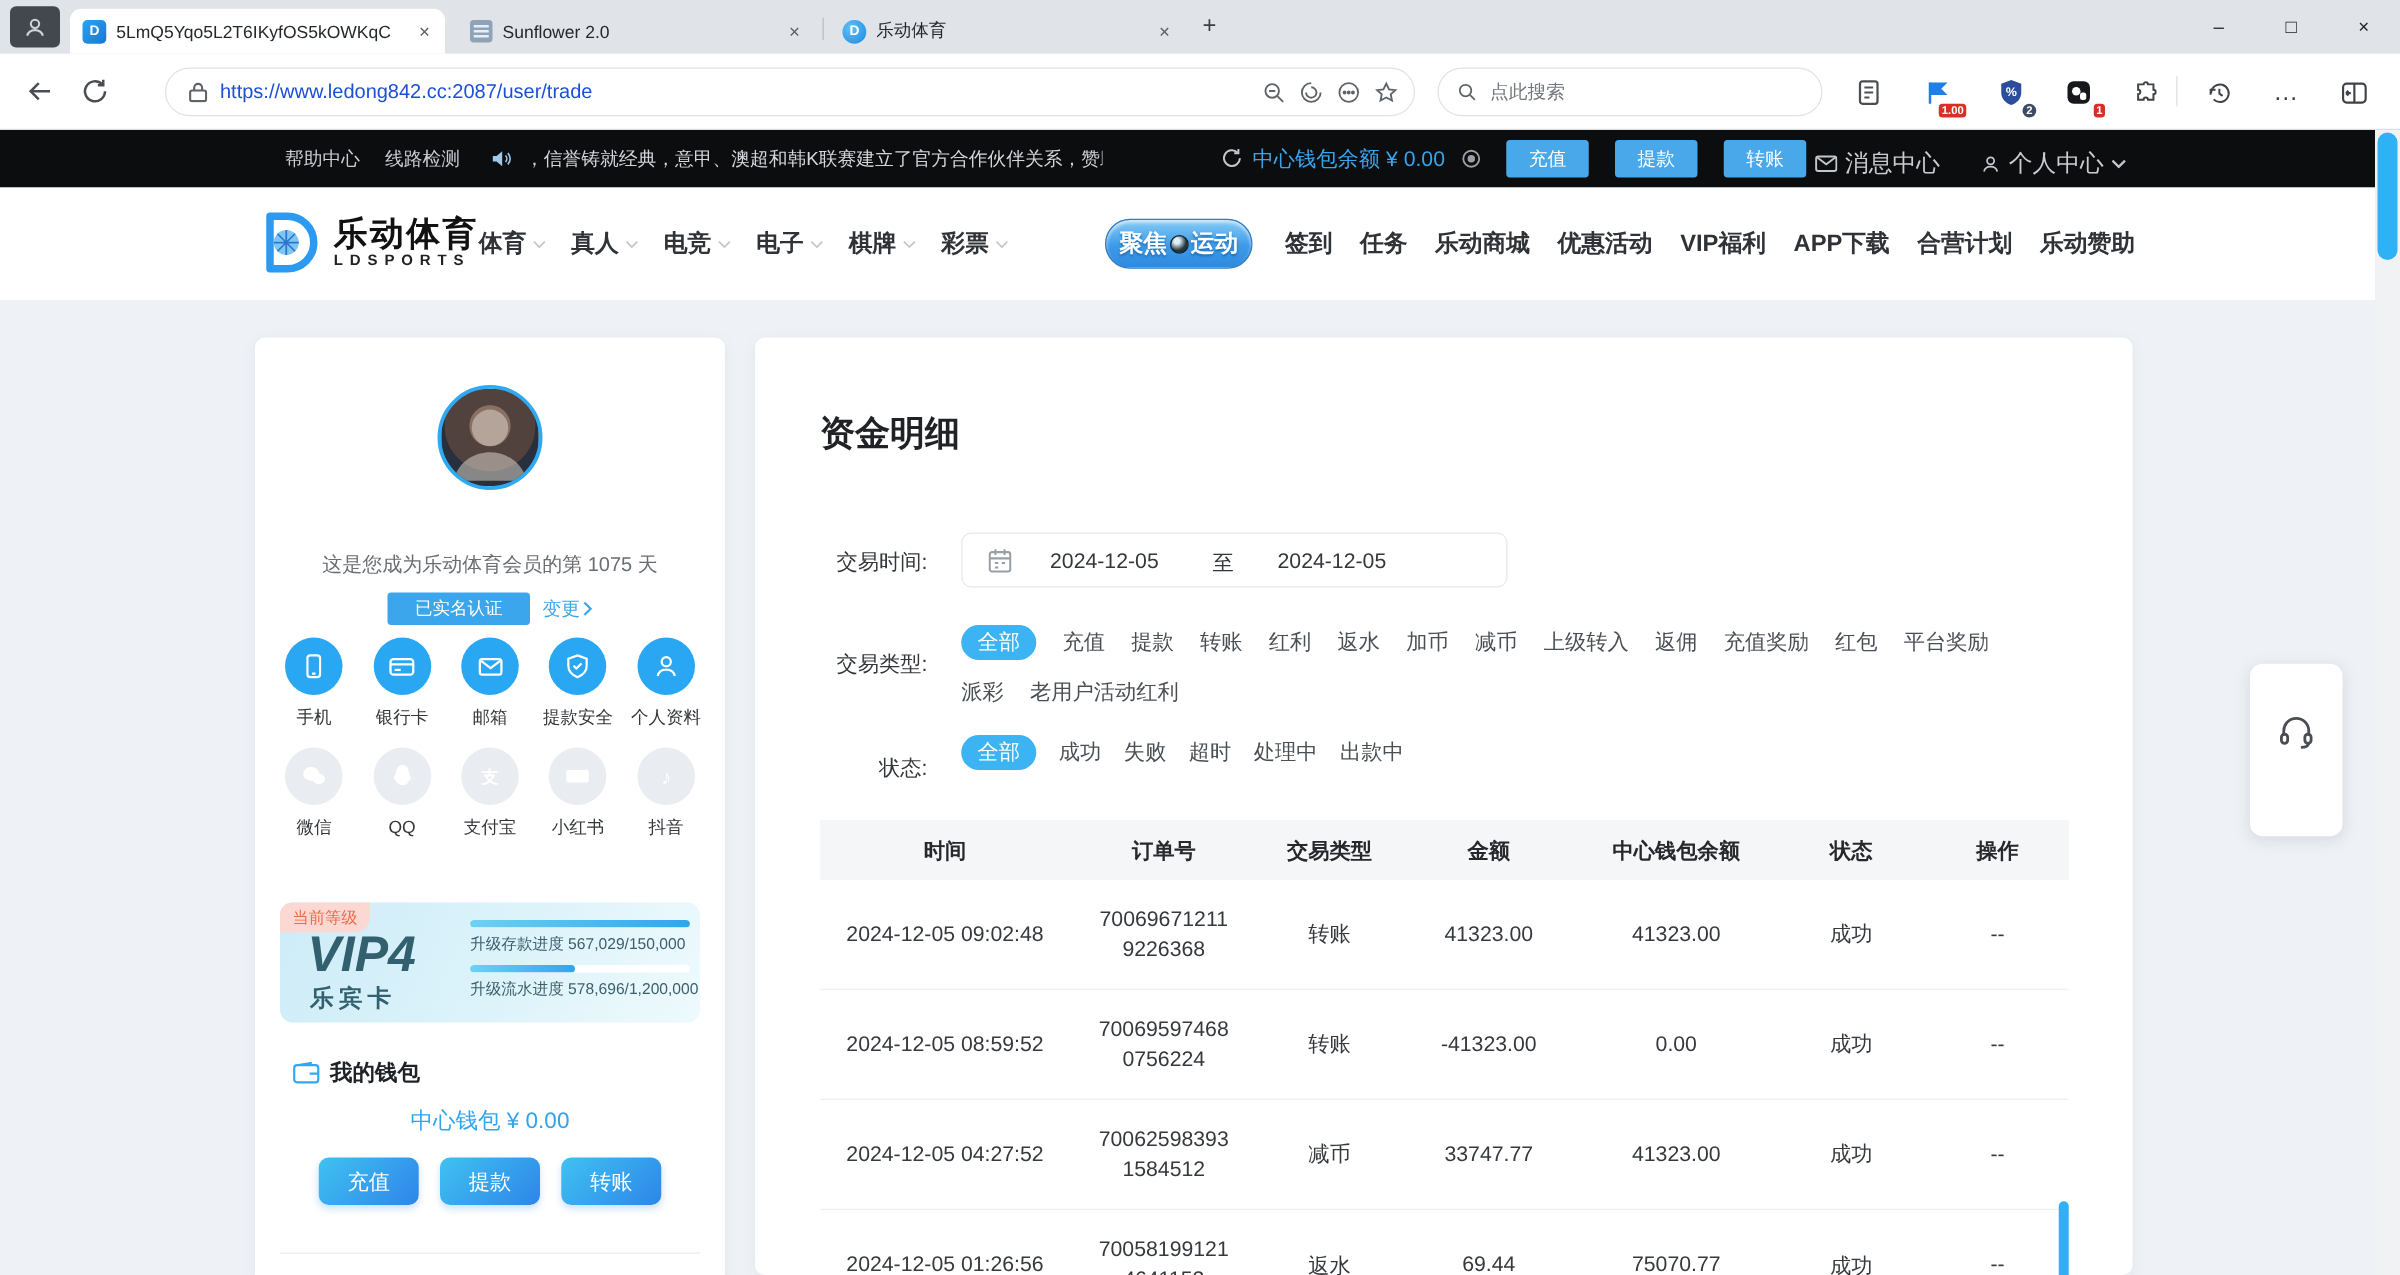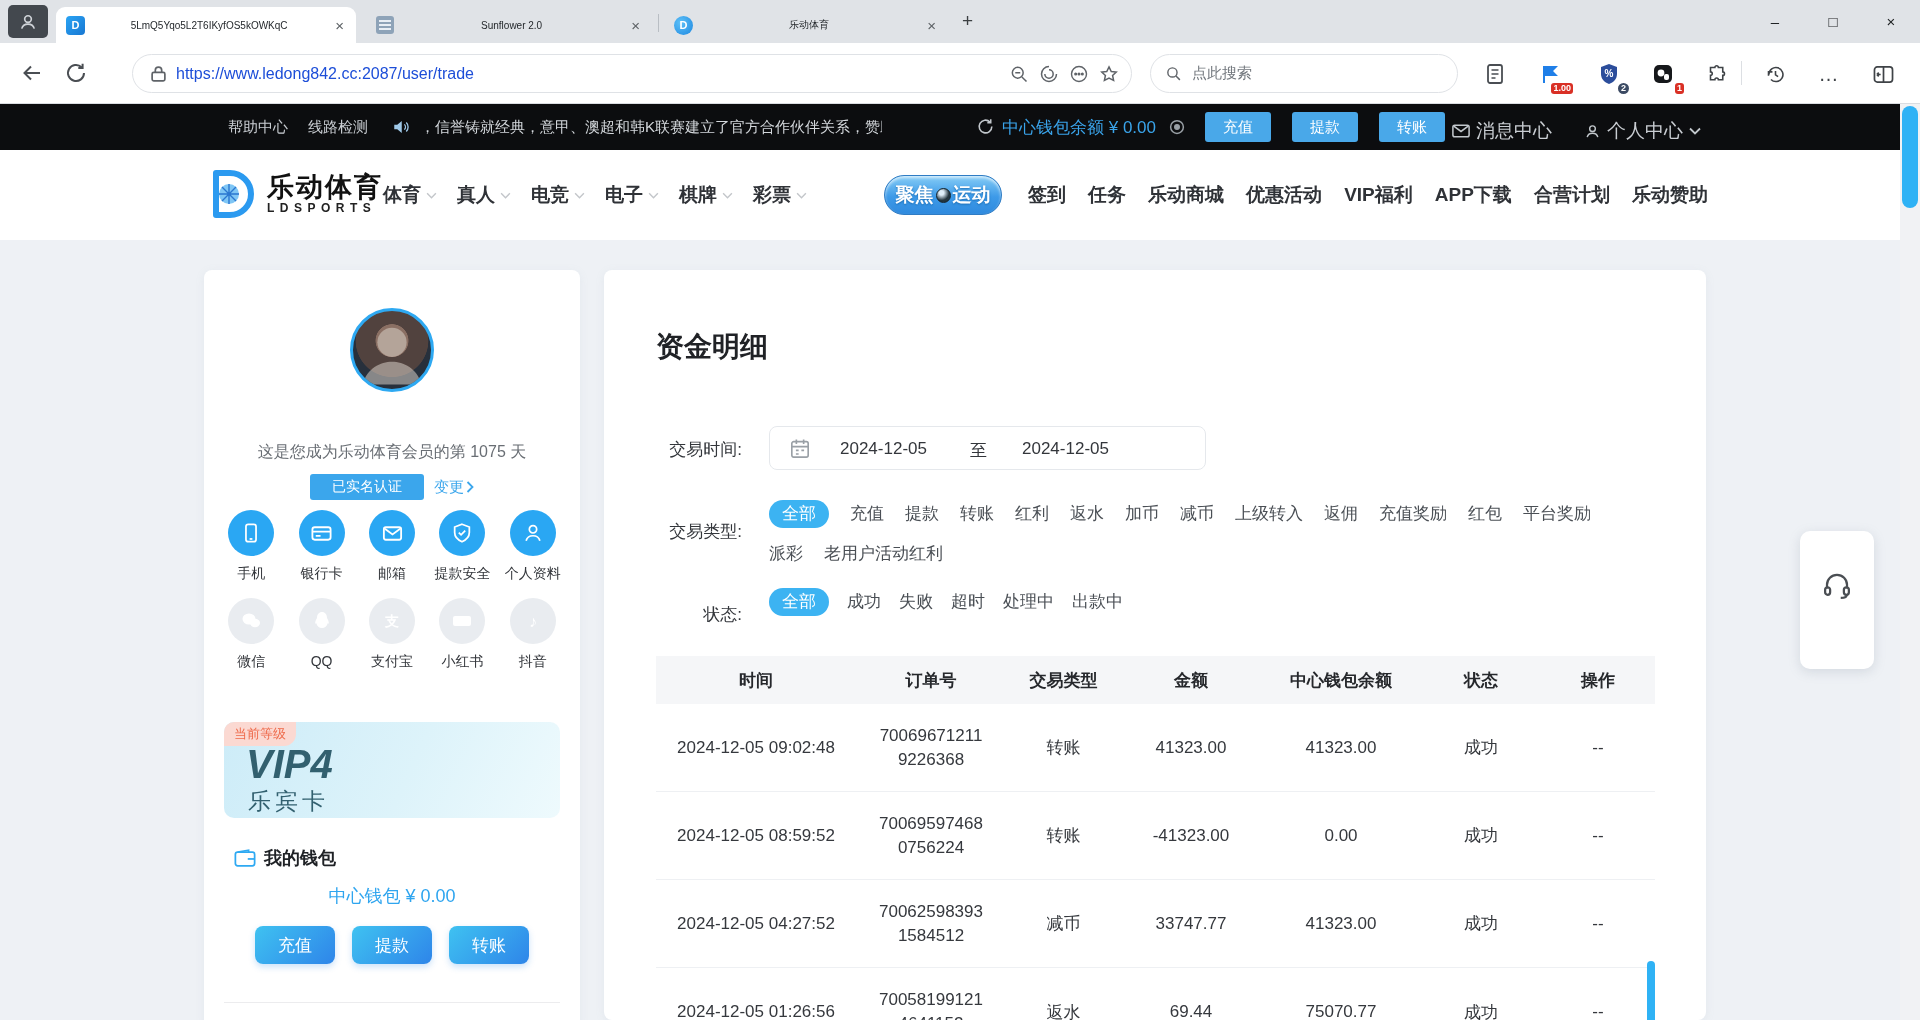--- a/index.html
+++ b/index.html
@@ -6,21 +6,21 @@
   html,body { width:1920px; height:1020px; overflow:hidden; }
   body { font-family:"Liberation Sans","DejaVu Sans",sans-serif; background:#eef1f5; position:relative; }
   .abs { position:absolute; }
   svg { display:block; }
 
   
   .tabstrip { position:absolute; top:0; left:0; width:1920px; height:43px; background:#e0e3e7; }
   .profile-btn { position:absolute; left:8px; top:5px; width:40px; height:33px; border-radius:5px; background:#43484e; display:flex; align-items:center; justify-content:center; }
   .tab { position:absolute; top:7px; height:36px; display:flex; align-items:center; padding:0 10px; gap:8px; }
   .tab.active { background:#fff; border-radius:9px 9px 0 0; }
-  .tab-title { flex:1; font-size:10px; color:#24282c; white-space:nowrap; overflow:hidden; text-overflow:ellipsis;text-align:center; }
+  .tab-title { flex:1; font-size:14px; color:#24282c; white-space:nowrap; overflow:hidden; text-overflow:ellipsis; }
   .tab-close { font-size:15px; color:#5c6165; padding:0 2px; cursor:pointer; }
   .fav-sq { width:19px; height:19px; border-radius:4px; background:linear-gradient(135deg,#2aa4f4,#1877d2); color:#fff; font-size:11px; font-weight:bold; display:flex; align-items:center; justify-content:center; flex:none; }
   .fav-doc { width:18px; height:18px; border-radius:3px; background:#8ea3b8; position:relative; flex:none; }
   .fav-doc:before { content:""; position:absolute; left:3px; top:4px; width:12px; height:2px; background:#e8eef5; box-shadow:0 4px 0 #e8eef5, 0 8px 0 #e8eef5; }
   .fav-circ { width:19px; height:19px; border-radius:50%; background:radial-gradient(circle at 35% 35%,#5ec1f8,#1c87e0); color:#fff; font-size:11px; font-weight:bold; display:flex; align-items:center; justify-content:center; flex:none; }
   .tab-sep { position:absolute; top:14px; width:1px; height:18px; background:#b9bec4; }
   .newtab { position:absolute; left:962px; top:10px; font-size:19px; color:#3c4043; }
   .wincontrols { position:absolute; right:0; top:0; height:43px; display:flex; }
   .winbtn { width:58px; height:43px; display:flex; align-items:center; justify-content:center; font-size:15px; color:#202325; }
 
@@ -71,21 +71,21 @@
   .change-link { color:#3ba6ec; font-size:15px; display:flex; align-items:center; gap:2px; }
   .iconrow { position:absolute; left:12px; width:352px; display:flex; }
   .icol { flex:1; display:flex; flex-direction:column; align-items:center; gap:9px; }
   .icirc { width:46px; height:46px; border-radius:50%; display:flex; align-items:center; justify-content:center; }
   .icirc.blue { background:#2aa7f3; }
   .icirc.gray { background:#e9ecf0; }
   .ilabel { font-size:14px; color:#33363b; }
   .vipcard { position:absolute; left:20px; top:452px; width:336px; height:96px; border-radius:10px; background:linear-gradient(115deg,#cdecf8 0%,#ddf3fa 55%,#eefafd 100%); }
   .viptag { position:absolute; left:0; top:0; background:#fbd9d2; color:#ee6a4a; font-size:13px; padding:3px 10px; border-radius:10px 0 12px 0; }
   .viplevel { position:absolute; left:22px; top:22px; font-size:40px; font-weight:900; font-style:italic; color:#32606f; line-height:40px; }
-  .vipname { position:absolute; left:24px; top:64px; font-size:23px; font-weight:400; color:#32606f; letter-spacing:4px; }
+  .vipname { position:absolute; left:24px; top:64px; font-size:19px; font-weight:700; color:#32606f; letter-spacing:4px; }
   .vbars { position:absolute; left:152px; top:14px; width:176px; }
   .vtrack { width:176px; height:6px; border-radius:3px; background:#fff; overflow:hidden; }
   .vfill { height:6px; border-radius:3px; background:linear-gradient(90deg,#6fd0f2,#2fa6ec); }
   .vlabel { font-size:12.5px; color:#3c5f6d; margin:5px 0 8px; white-space:nowrap; }
   .wallet-head { position:absolute; left:30px; top:576px; display:flex; align-items:center; gap:8px; font-size:18px; font-weight:800; color:#1f2226; }
   .wallet-balance { position:absolute; left:0; top:614px; width:100%; text-align:center; font-size:18px; color:#2fa5ef; }
   .wallet-btns { position:absolute; left:0; top:656px; width:100%; display:flex; justify-content:center; gap:17px; }
   .gbtn { width:80px; height:38px; border-radius:8px; background:linear-gradient(135deg,#3fc2f1,#2e85e9); color:#fff; font-size:17px; display:flex; align-items:center; justify-content:center; box-shadow:0 3px 6px rgba(46,139,233,.25); }
   .side-divider { position:absolute; left:20px; top:732px; width:336px; height:1px; background:#ececee; }
 
@@ -475,20 +475,30 @@
           </svg>
         </span>
       <span class="ilabel">抖音</span>
     </div>
   </div>
 
   <div class="vipcard">
     <span class="viptag">当前等级</span>
     <span class="viplevel">VIP4</span>
     <span class="vipname">乐宾卡</span>
+    <div class="vbars">
+      <div class="vtrack">
+          <div class="vfill" style="width:100%;"></div>
+        </div>
+      <div class="vlabel">升级存款进度 567,029/150,000</div>
+      <div class="vtrack">
+          <div class="vfill" style="width:48%;"></div>
+        </div>
+      <div class="vlabel">升级流水进度 578,696/1,200,000</div>
+    </div>
   </div>
 
   <div class="wallet-head">
     <svg width="22" height="19" viewBox="0 0 24 20">
         <rect x="1.5" y="3" width="21" height="15" rx="2.5" fill="none" stroke="#2ea9f2" stroke-width="1.9"></rect>
         <path d="M15 10.5h7" stroke="#2ea9f2" stroke-width="1.9"></path>
         <path d="M4 3l12-2v2" fill="none" stroke="#2ea9f2" stroke-width="1.7"></path>
       </svg>
     <span>我的钱包</span>
   </div>

